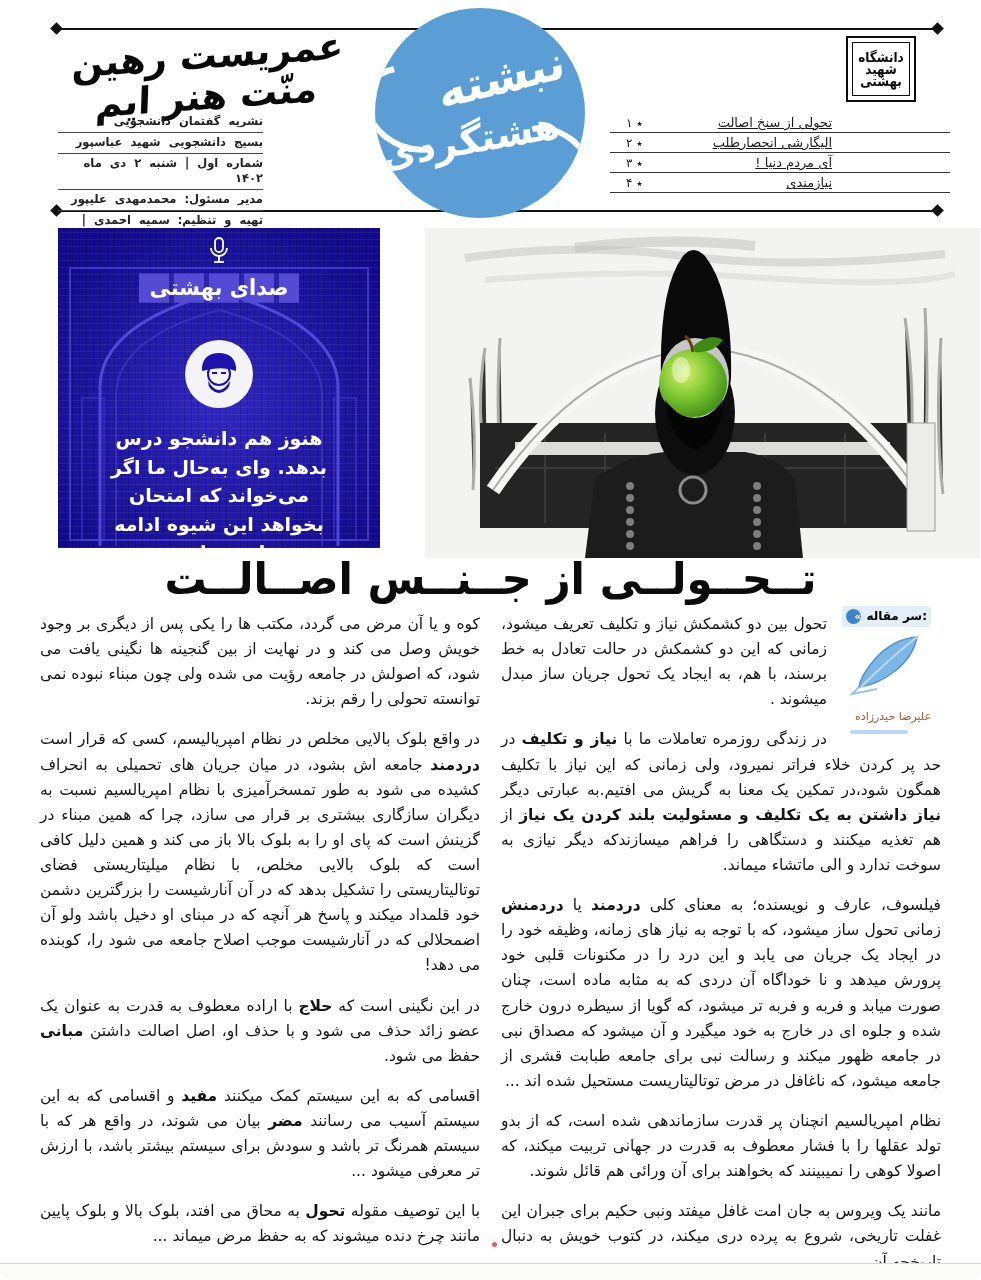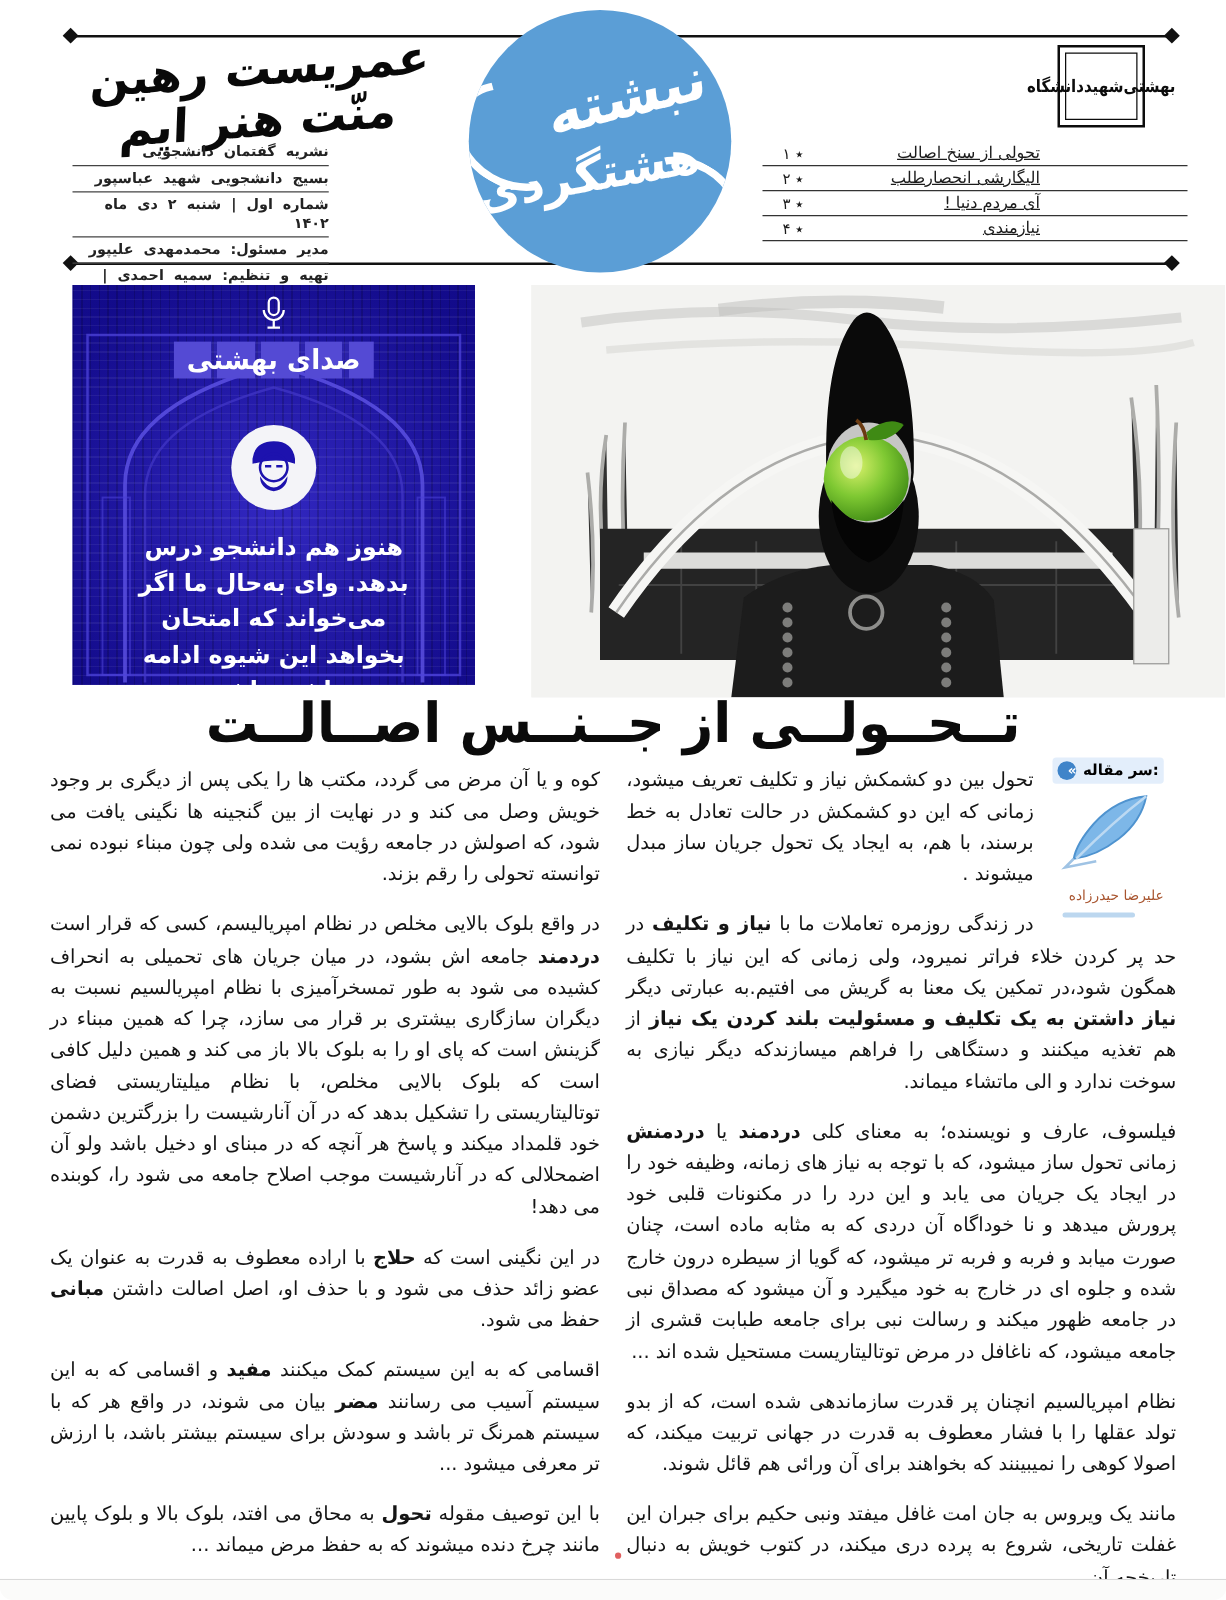--- a/index.html
+++ b/index.html
@@ -25,21 +25,21 @@
   .circle-logo .cal1{position:absolute;right:18px;top:42px;color:#fff;font-weight:bold;
     font-size:46px;transform:rotate(-14deg) skewX(-8deg);}
   .circle-logo .cal2{position:absolute;left:6px;top:110px;color:#fff;font-weight:bold;
     font-size:38px;transform:rotate(-10deg) skewX(-8deg);}
   .circle-logo .swash{position:absolute;border:6px solid #fff;border-radius:50%;
     border-top-color:transparent;border-right-color:transparent;}
 
   
   .uni-logo{position:absolute;left:846px;top:36px;width:66px;height:62px;border:2.5px solid #0c0c0c;
     display:flex;align-items:center;justify-content:center;z-index:2;background:#fff;}
-  .uni-logo .inner{width:56px;height:52px;border:1px solid #0c0c0c;display:flex;flex-direction:row;
+  .uni-logo .inner{width:56px;height:52px;border:1px solid #0c0c0c;display:flex;flex-direction:column;
     align-items:center;justify-content:center;line-height:1.02;}
   .uni-logo .l{font-size:12px;font-weight:bold;color:#0c0c0c;transform:scaleY(1.15);}
 
   
   .toc{position:absolute;left:610px;top:113px;width:340px;direction:rtl;}
   .toc-row{display:flex;justify-content:space-between;align-items:center;
     border-bottom:1px solid #333;padding:2px 118px 2px 14px;font-size:13px;color:#1b1b1b;}
   .toc-title{font-weight:500;text-decoration:underline;}
   .toc-num{font-size:12px;color:#1b1b1b;position:absolute;left:16px;}
   .toc-row{position:relative;}

